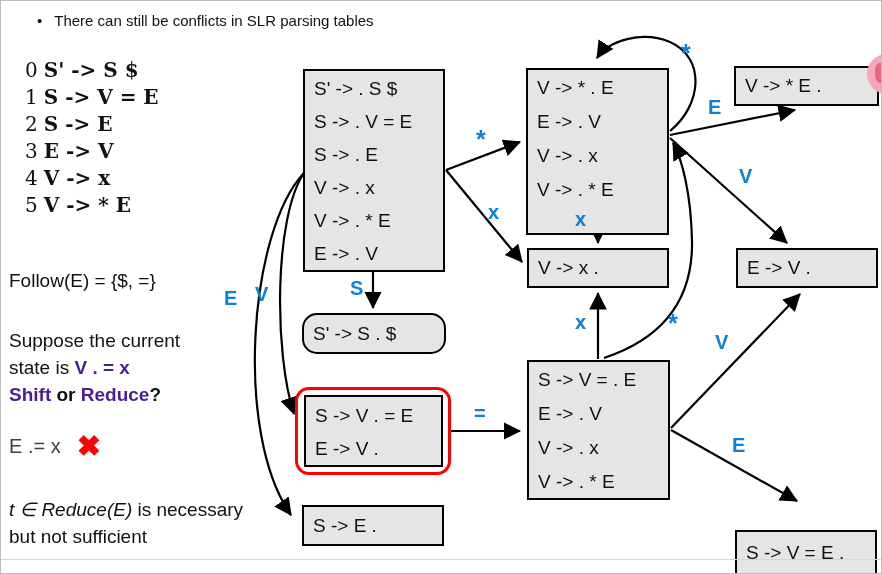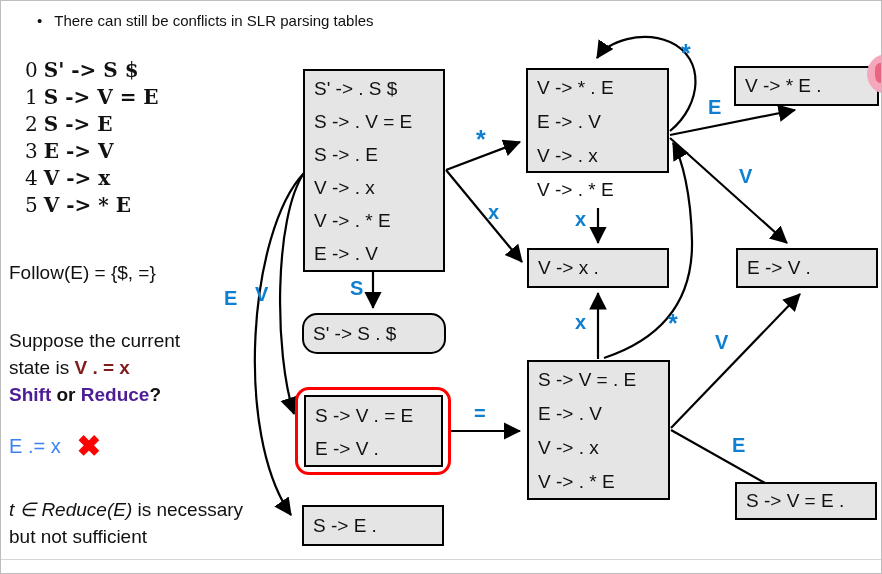--- a/index.html
+++ b/index.html
@@ -11,47 +11,47 @@
   
   #title{position:absolute;left:36px;top:11px;font-size:15px;white-space:nowrap;}
   #title .bullet{margin-right:12px;}
   
   #grammar{position:absolute;left:24px;top:56px;font-family:"DejaVu Serif","Liberation Serif",serif;
            font-size:20px;line-height:27px;white-space:nowrap;}
   #grammar .gnum{font-weight:normal;margin-right:6px;}
   #grammar b{font-weight:bold;}
   
   .note{position:absolute;font-size:19px;line-height:27px;white-space:nowrap;}
-  .blue{color:#3b82f6;}
-  .bluebold{color:#7f1d1d;font-weight:bold;}
+  .blue{color:#404040;}
+  .bluebold{color:#4c1d95;font-weight:bold;}
   .redbold{color:#4c1d95;font-weight:bold;}
   #counterex{position:absolute;left:8px;top:428px;font-size:20px;}
   #counterex .cross{color:#ff0000;font-size:29px;font-weight:bold;margin-left:16px;vertical-align:-3px;}
   .ital{font-style:italic;}
   
   .state{position:absolute;border:2.5px solid #000;background:#e5e5e5;font-size:19px;white-space:nowrap;box-sizing:border-box;}
   .multi div{padding-left:9px;}
   .single{display:flex;align-items:center;padding-left:9px;}
   #s0{left:302px;top:68px;width:142px;height:203px;}
   #s0 div{line-height:33px;}
   #s0{padding-top:1px;}
   #sdollar{left:301px;top:312px;width:144px;height:41px;border-radius:15px;}
   #sconf{left:303px;top:394px;width:139px;height:72px;padding-top:2px;}
   #sconf div{line-height:33px;}
   #conf-outline{position:absolute;left:294px;top:386px;width:156px;height:88px;
       border:3.5px solid #ff0000;border-radius:14px;box-sizing:border-box;background:transparent;}
   #sse{left:301px;top:504px;width:142px;height:41px;}
-  #sstar{left:525px;top:67px;width:143px;height:105px;padding-top:1px;}
+  #sstar{left:525px;top:67px;width:143px;height:167px;padding-top:1px;}
   #sstar div{line-height:34px;}
   #svx{left:526px;top:247px;width:142px;height:40px;}
   #sassign{left:526px;top:359px;width:143px;height:140px;padding-top:1px;}
   #sassign div{line-height:34px;}
   #svstare{left:733px;top:65px;width:145px;height:40px;}
   #sev{left:735px;top:247px;width:142px;height:40px;}
-  #ssve{left:734px;top:481px;width:142px;height:38px;}
+  #ssve{left:734px;top:529px;width:142px;height:45px;}
   
   .tlabel{position:absolute;color:#0e7fd1;font-size:20px;font-weight:600;white-space:nowrap;}
   .tlabel.star{font-size:25px;}
   
   #arrows{position:absolute;left:0;top:0;pointer-events:none;}
   #arrows path{stroke:#000;stroke-width:2.2;fill:none;}
   
   #bottom-line{position:absolute;left:0;top:558px;width:880px;height:1px;background:#d6d6d6;}
   #pink-badge{position:absolute;left:866px;top:53px;width:40px;height:40px;border-radius:50%;
       background:#f5a8bb;}
@@ -91,21 +91,21 @@
 
   <div id="grammar">
     <div><span class="gnum">0</span><b>S' -&gt; S $</b></div>
     <div><span class="gnum">1</span><b>S -&gt; V = E</b></div>
     <div><span class="gnum">2</span><b>S -&gt; E</b></div>
     <div><span class="gnum">3</span><b>E -&gt; V</b></div>
     <div><span class="gnum">4</span><b>V -&gt; x</b></div>
     <div><span class="gnum">5</span><b>V -&gt; * E</b></div>
   </div>
 
-  <div class="note" style="left:8px;top:258px;">Follow(E) = {$, =}</div>
+  <div class="note" style="left:8px;top:266px;">Follow(E) = {$, =}</div>
 
   <div class="note" style="left:8px;top:326px;">
     <div>Suppose the current</div>
     <div><span>state is </span><span class="bluebold">V . = x</span></div>
     <div><span class="redbold">Shift</span><span style="font-weight:bold;"> or </span><span class="redbold">Reduce</span><span style="font-weight:bold;">?</span></div>
   </div>
 
   <div id="counterex">
     <span class="blue">E .= x</span><span class="cross">✖</span>
   </div>

